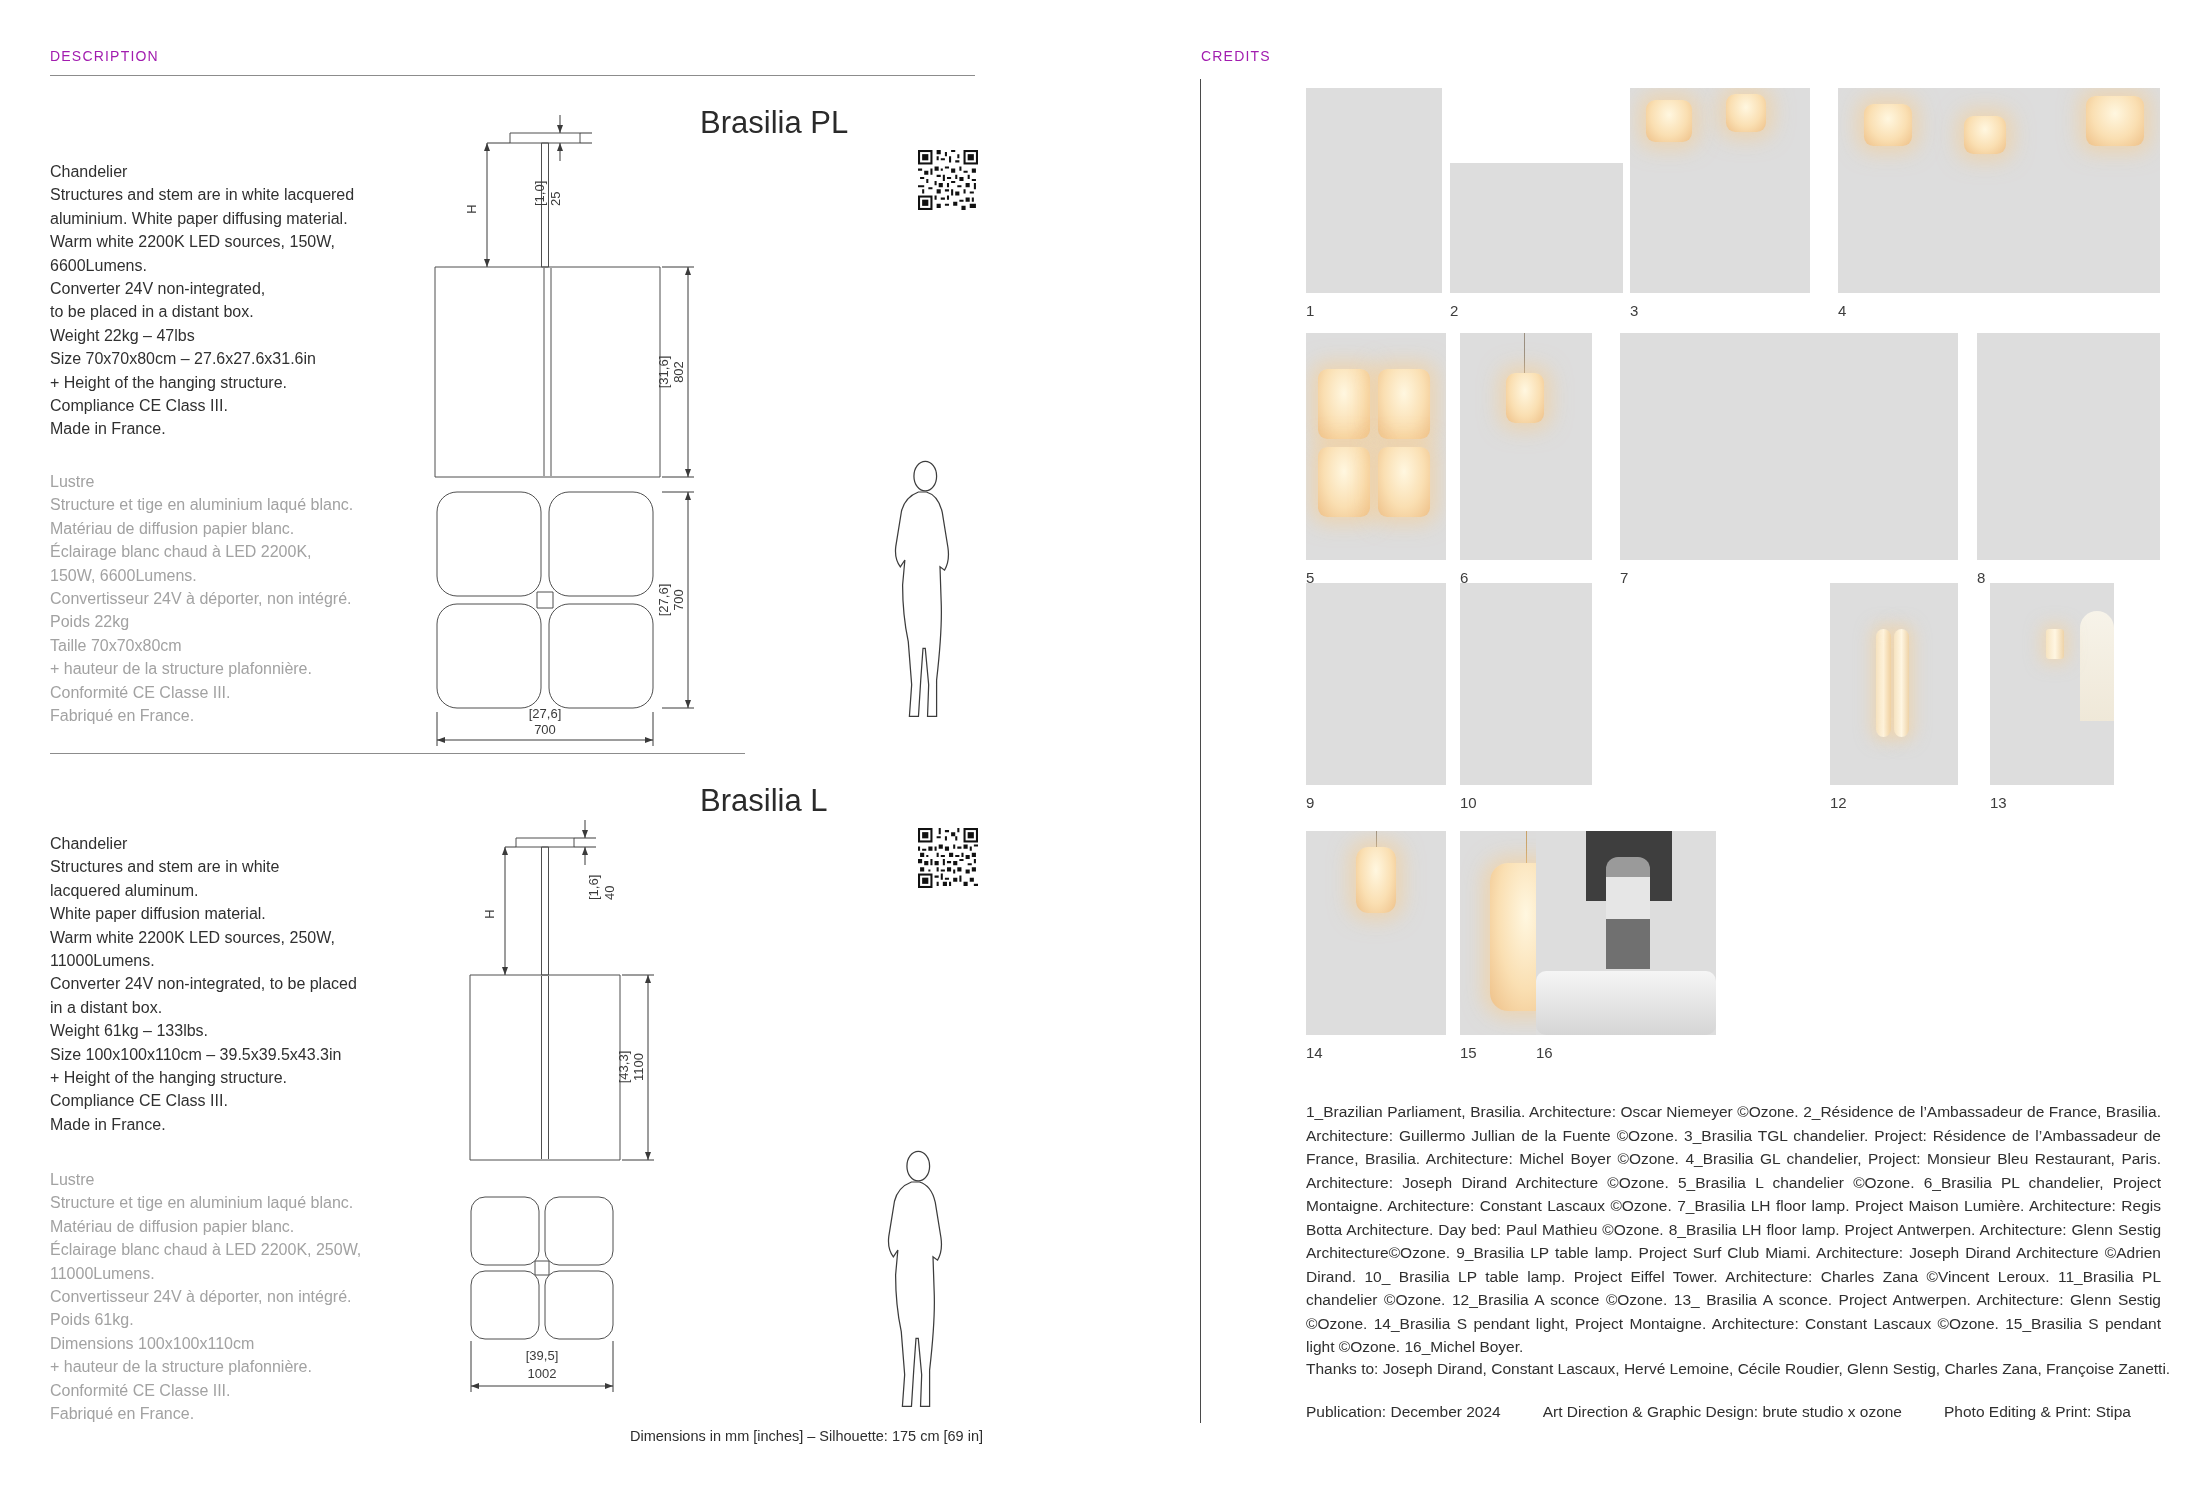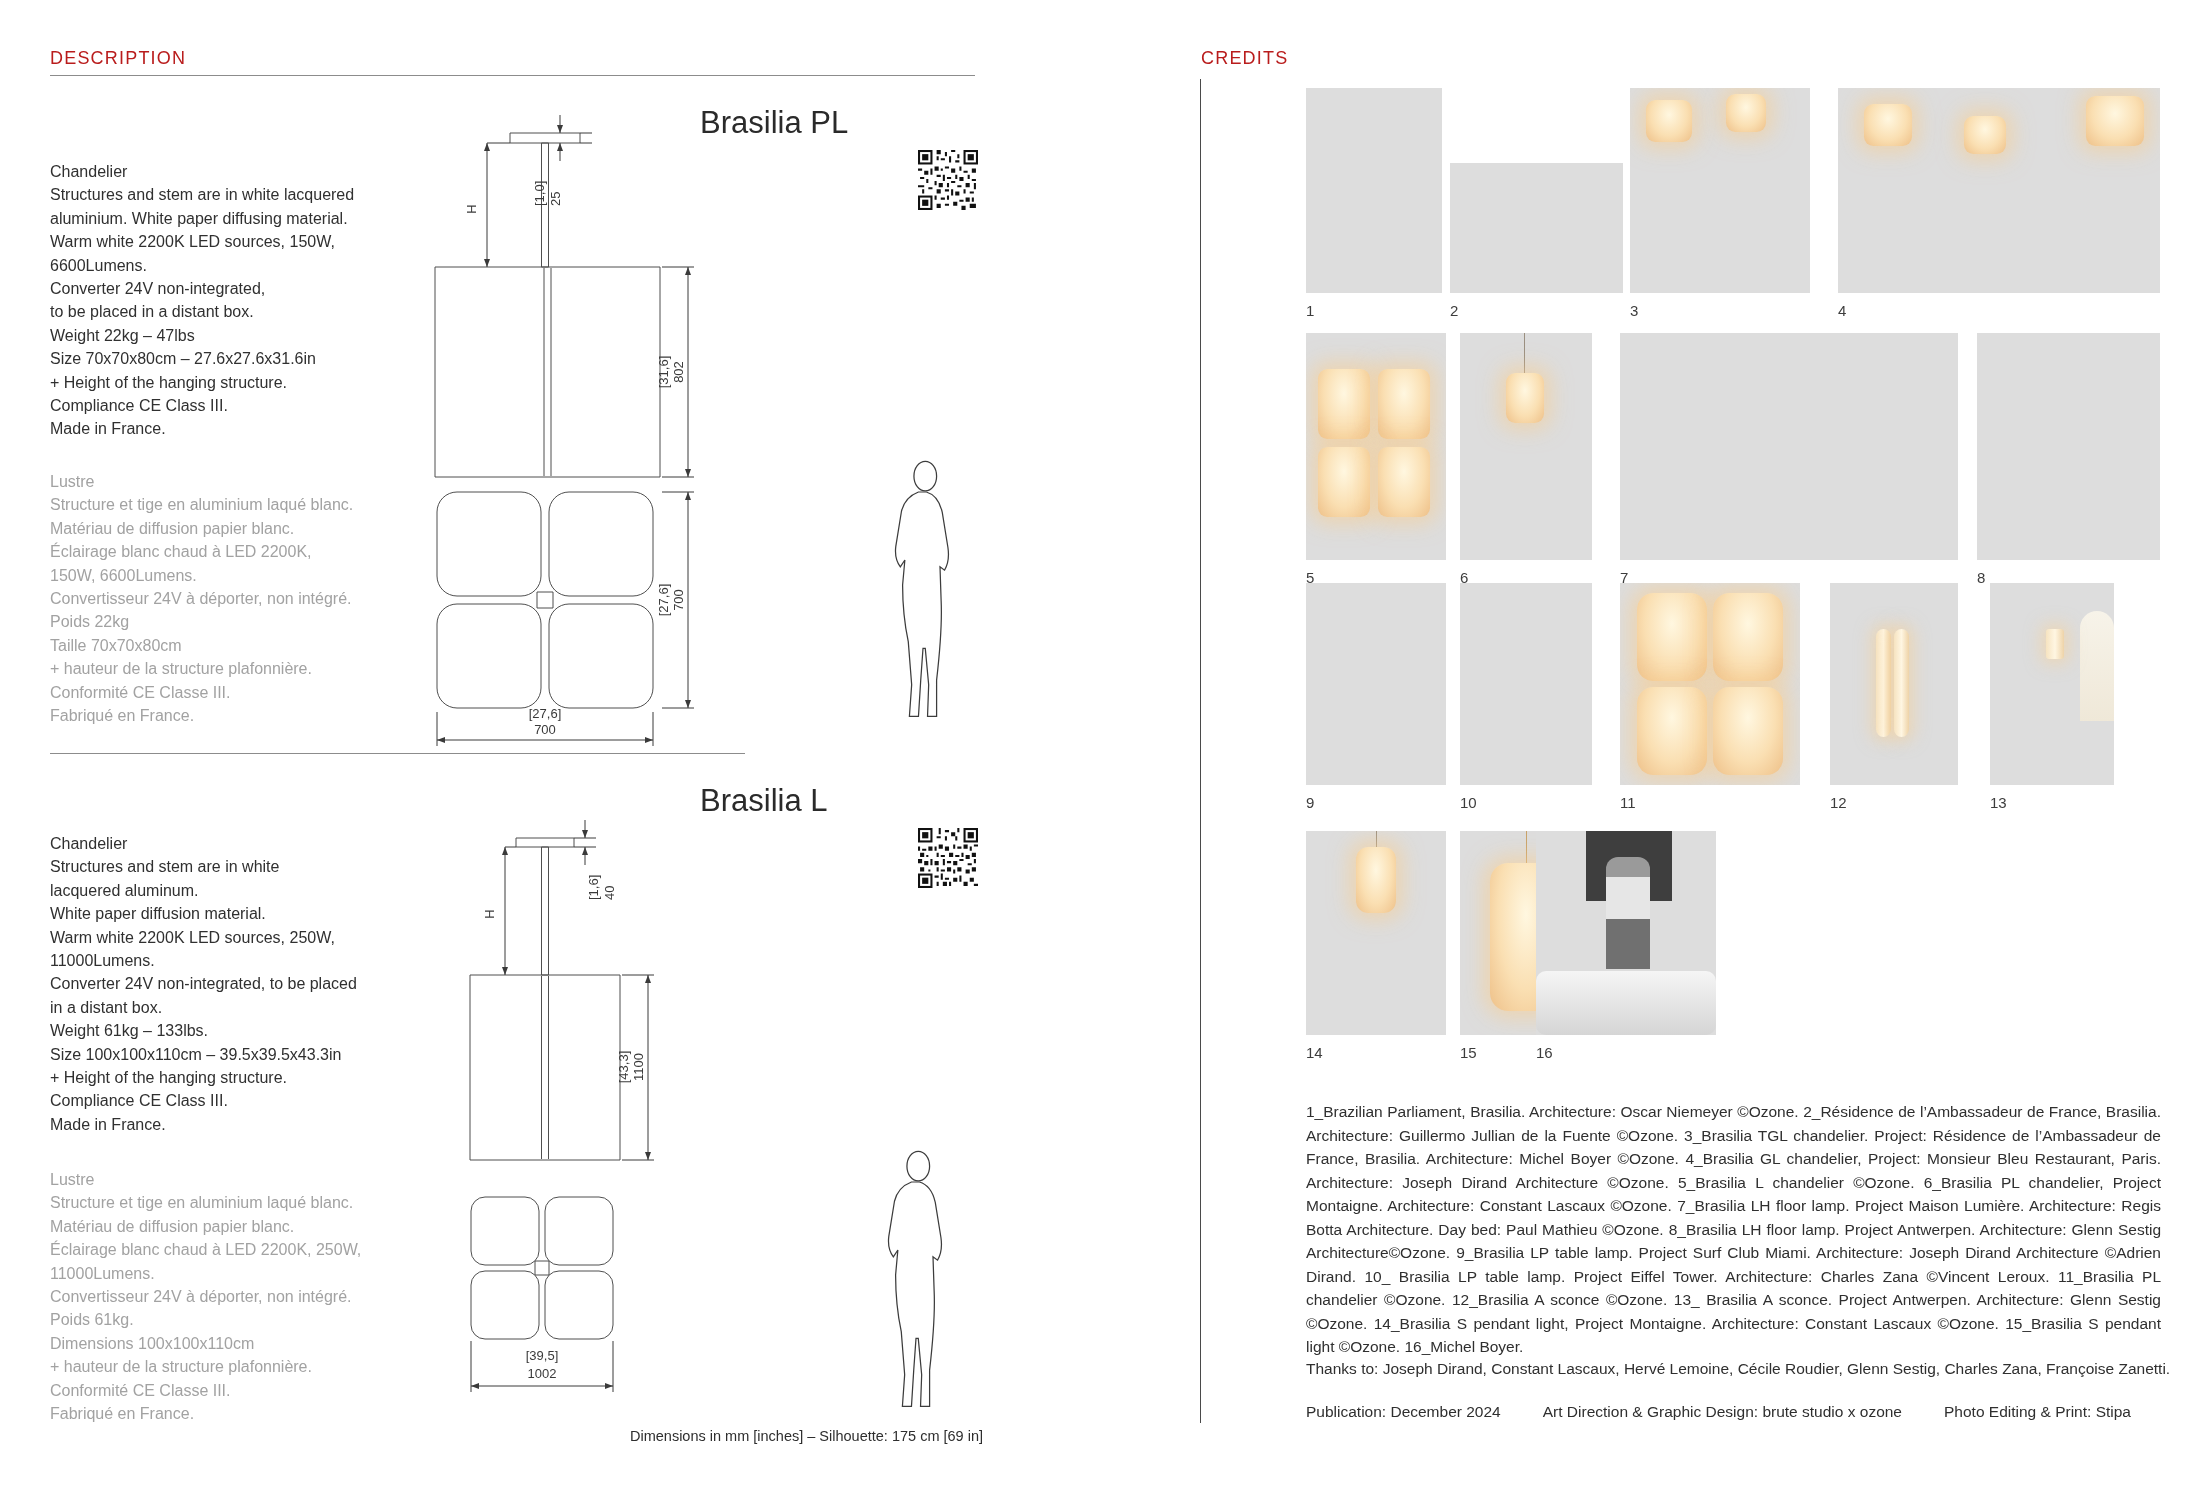--- a/index.html
+++ b/index.html
@@ -1,19 +1,19 @@
 <!DOCTYPE html>
 <html><head>
 <meta charset="utf-8">
 <style>
   html,body{margin:0;padding:0;background:#fff}
   #page{position:relative;width:2190px;height:1500px;background:#fff;overflow:hidden;
         font-family:"Liberation Sans","DejaVu Sans",sans-serif;color:#2f2f2f}
   .abs{position:absolute}
-  .hdr{font-size:18px;letter-spacing:1.2px;color:#b91c1c}
+  .hdr{font-size:14px;letter-spacing:1.2px;color:#a21caf}
   .rule{position:absolute;height:1px;background:#8c8c8c}
   .vrule{position:absolute;width:1px;background:#4a4a4a}
   .desc{font-size:16px;line-height:23.4px;white-space:pre-line;color:#303030}
   .desc.fr{color:#a2a2a2}
   .ptitle{font-size:31px;font-weight:400;color:#2a2a2a;text-align:left;width:275px}
   .footnote{font-size:14.5px;color:#2e2e2e}
   
   svg text{font-family:"Liberation Sans","DejaVu Sans",sans-serif;font-size:13px;fill:#3a3a3a}
   .draw path,.draw rect,.draw line{vector-effect:non-scaling-stroke}
   
@@ -357,29 +357,20 @@
   </div>
 
   <div class="ph" style="left:1306px;top:583px;width:140px">
     <div class="img p9" style="height:202px"></div>
     <div class="num">9</div>
   </div>
   <div class="ph" style="left:1460px;top:583px;width:132px">
     <div class="img p10" style="height:202px"></div>
     <div class="num">10</div>
   </div>
-  <div class="ph" style="left:1620px;top:583px;width:180px">
-    <div class="img p11" style="height:202px">
-      <div class="cube" style="left:17px;top:10px;width:70px;height:88px;border-radius:16px"></div>
-      <div class="cube" style="left:93px;top:10px;width:70px;height:88px;border-radius:16px"></div>
-      <div class="cube" style="left:17px;top:104px;width:70px;height:88px;border-radius:16px"></div>
-      <div class="cube" style="left:93px;top:104px;width:70px;height:88px;border-radius:16px"></div>
-    </div>
-    <div class="num">11</div>
-  </div>
   <div class="ph" style="left:1830px;top:583px;width:128px">
     <div class="img p12" style="height:202px">
       <div class="tube" style="left:46px;top:46px;width:15px;height:108px"></div>
       <div class="tube" style="left:64px;top:46px;width:15px;height:108px"></div>
     </div>
     <div class="num">12</div>
   </div>
   <div class="ph" style="left:1990px;top:583px;width:124px">
     <div class="img p13" style="height:202px">
       <div class="arch" style="left:90px;top:28px;width:34px;height:110px"></div>

